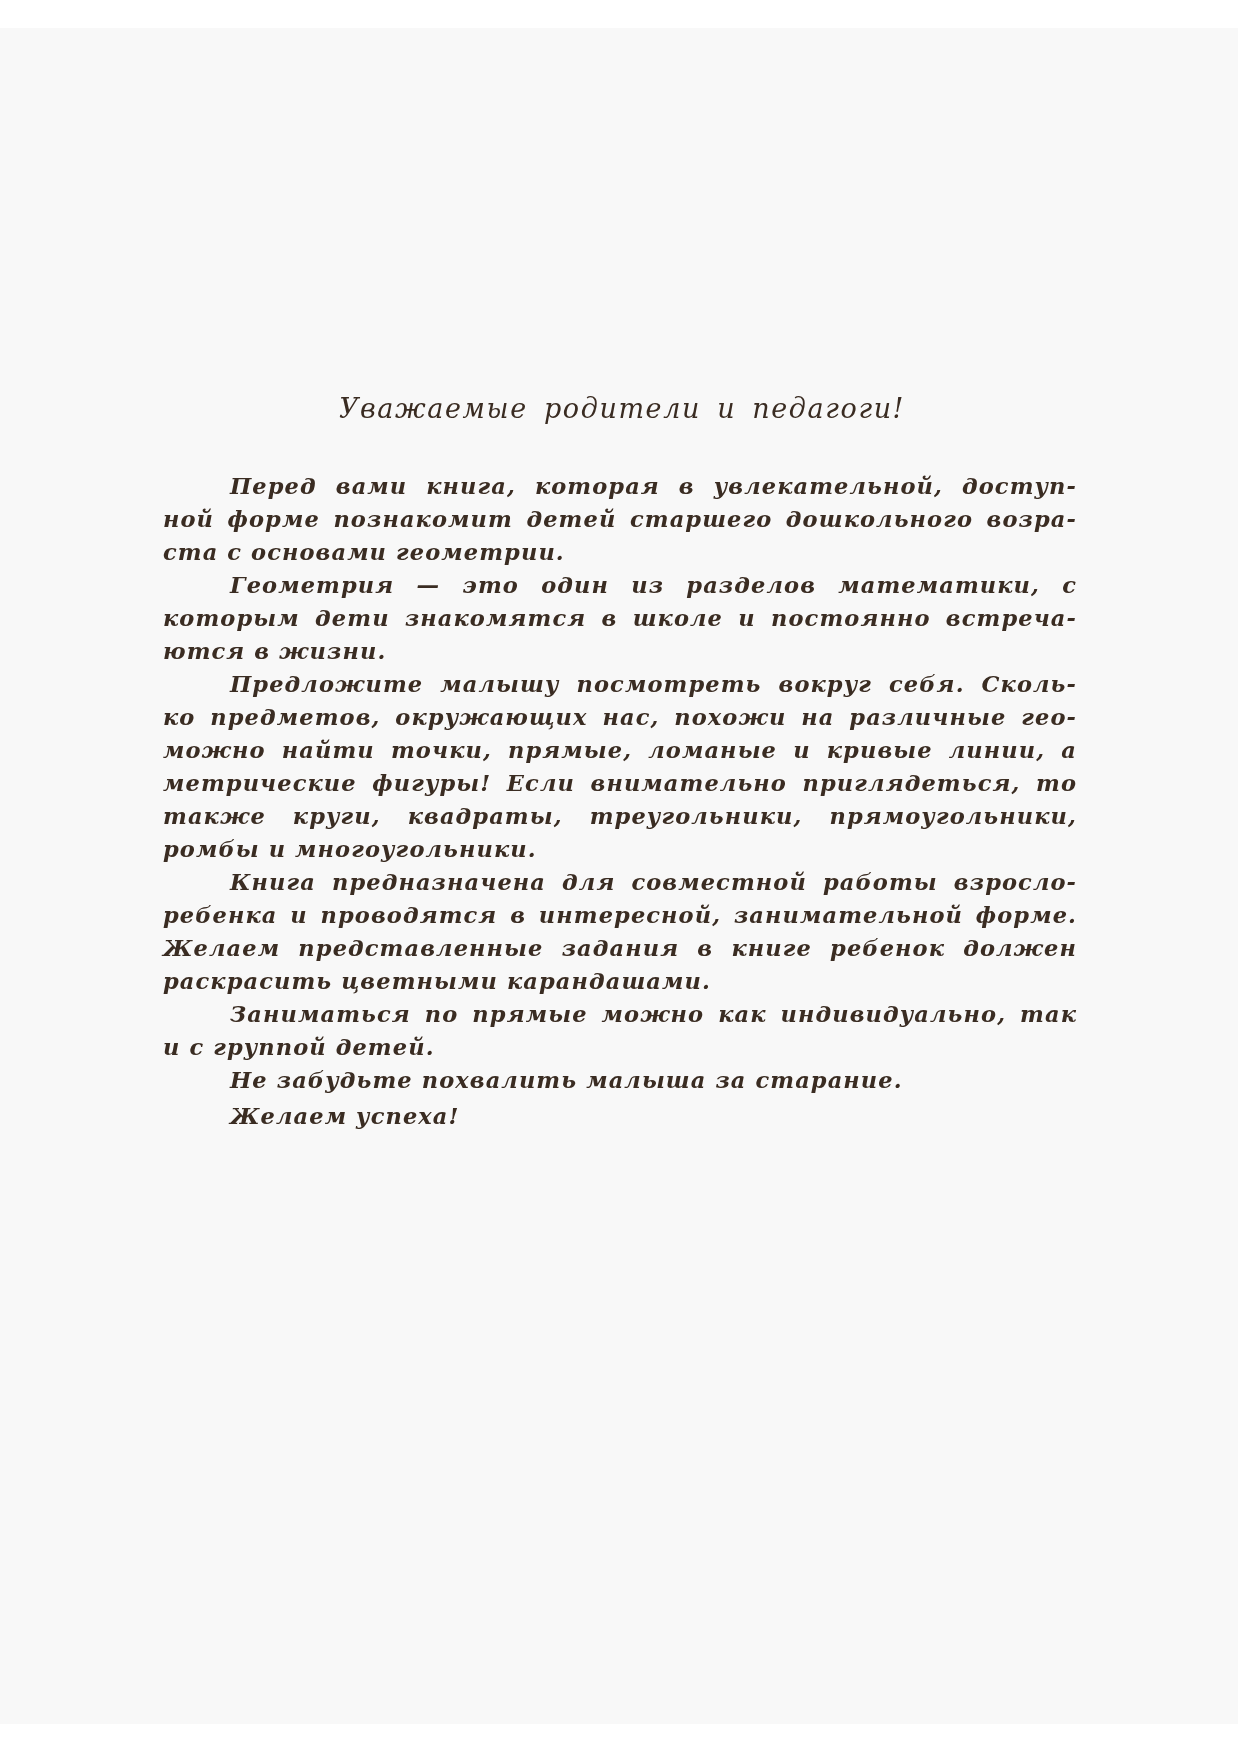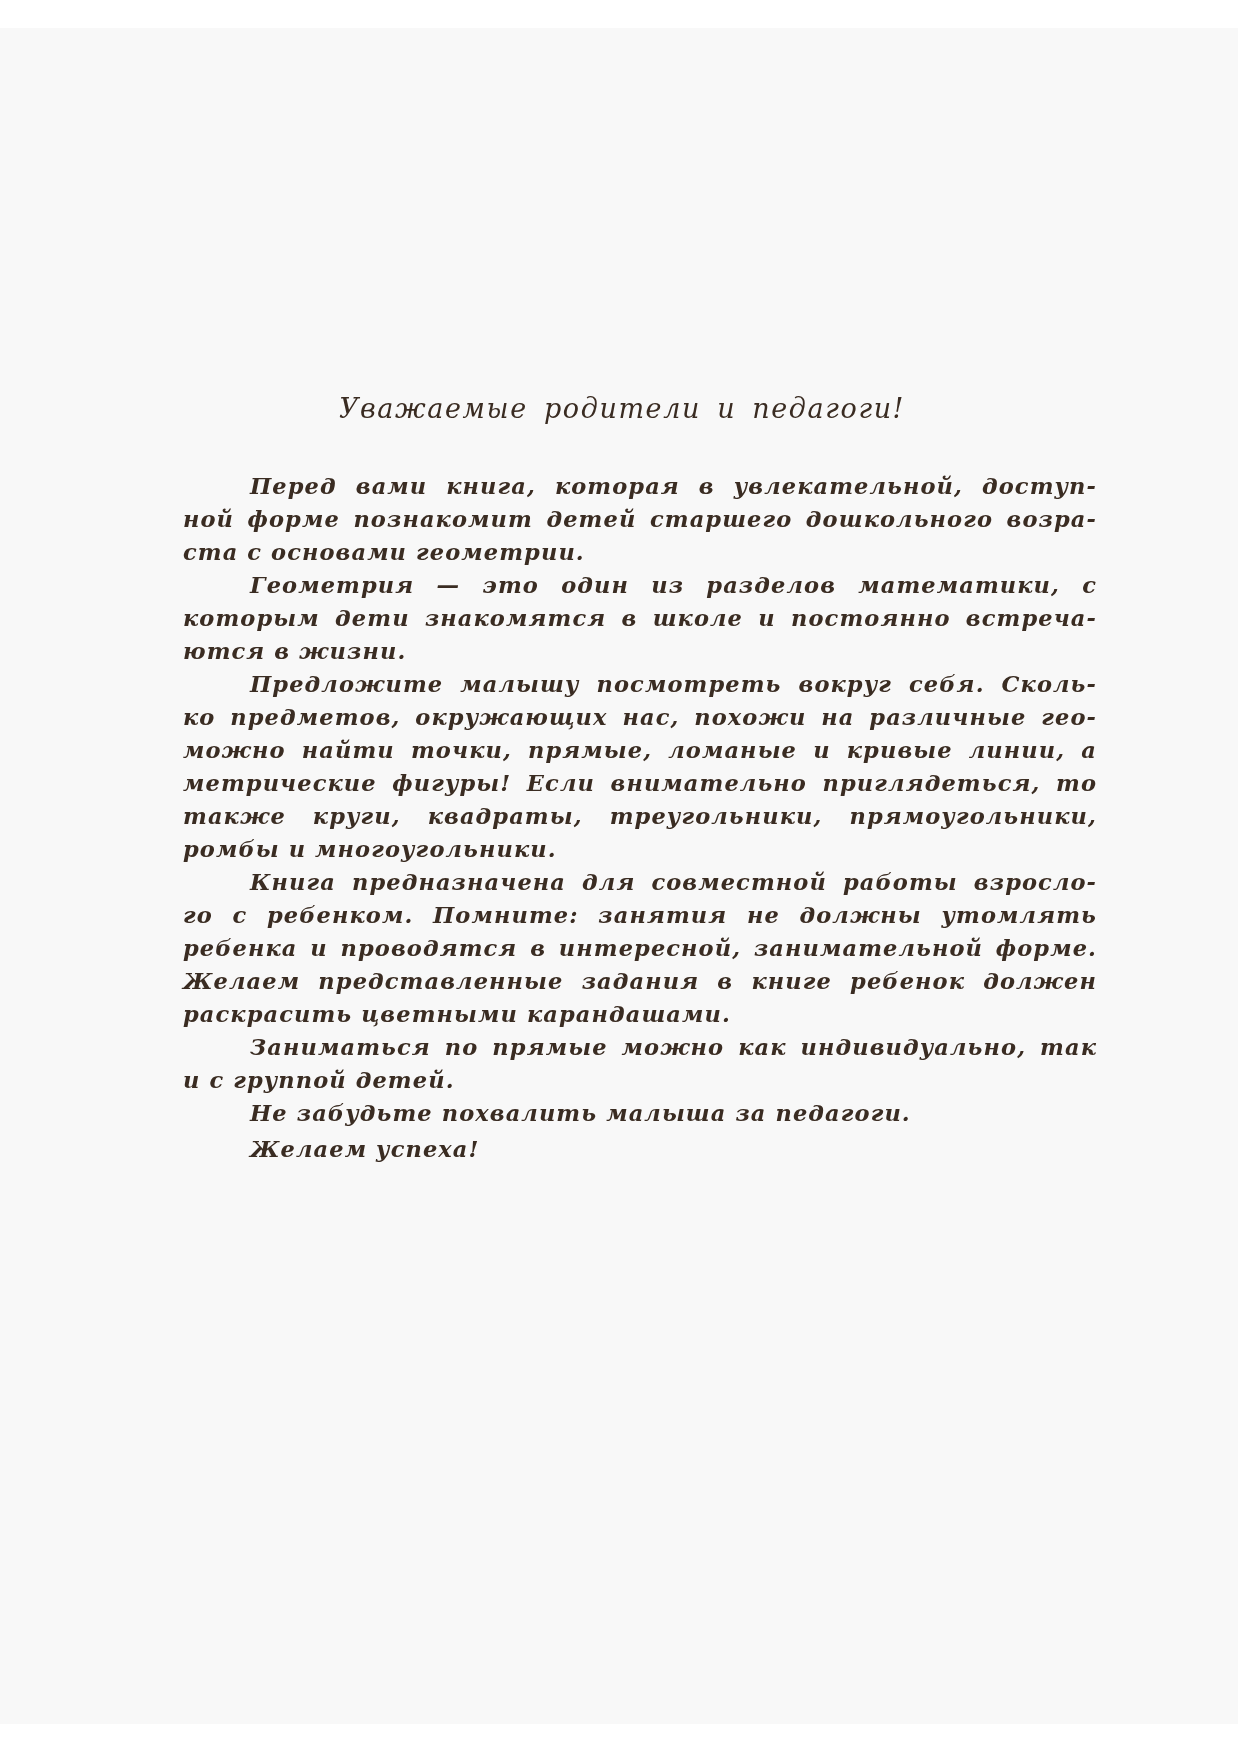--- a/index.html
+++ b/index.html
@@ -32,21 +32,20 @@
     word-spacing: 6px;
     color: #3a2c22;
     padding-left: 20px;
     box-sizing: border-box;
   }
   .body-text {
     position: absolute;
     left: 163px;
     top: 470px;
     width: 914px;
-    margin-left: 20px;
   }
   .line {
     display: block;
     height: 33px;
     line-height: 33px;
     font-family: "DejaVu Serif", serif;
     font-style: italic;
     font-weight: bold;
     font-size: 22.5px;
     letter-spacing: 1.1px;
@@ -84,31 +83,30 @@
     <span class="line indent">Предложите малышу посмотреть вокруг себя. Сколь-</span>
     <span class="line">ко предметов, окружающих нас, похожи на различные гео-</span>
     <span class="line">можно найти точки, прямые, ломаные и кривые линии, а</span>
     <span class="line">метрические фигуры! Если внимательно приглядеться, то</span>
     <span class="line">также круги, квадраты, треугольники, прямоугольники,</span>
     <span class="line last">ромбы и многоугольники.</span>
   </div>
 
   <div>
     <span class="line indent">Книга предназначена для совместной работы взросло-</span>
-    <span class="line">го с ребенком. Помните: занятия не должны утомлять</span>
     <span class="line">ребенка и проводятся в интересной, занимательной форме.</span>
     <span class="line">Желаем представленные задания в книге ребенок должен</span>
     <span class="line last">раскрасить цветными карандашами.</span>
   </div>
 
   <div>
     <span class="line indent">Заниматься по прямые можно как индивидуально, так</span>
     <span class="line last">и с группой детей.</span>
   </div>
 
   <div>
-    <span class="line indent last">Не забудьте похвалить малыша за педагоги.</span>
+    <span class="line indent last">Не забудьте похвалить малыша за старание.</span>
   </div>
 
   <div>
     <span class="line indent last closing">Желаем успеха!</span>
   </div>
 </div>
 
 </body></html>

